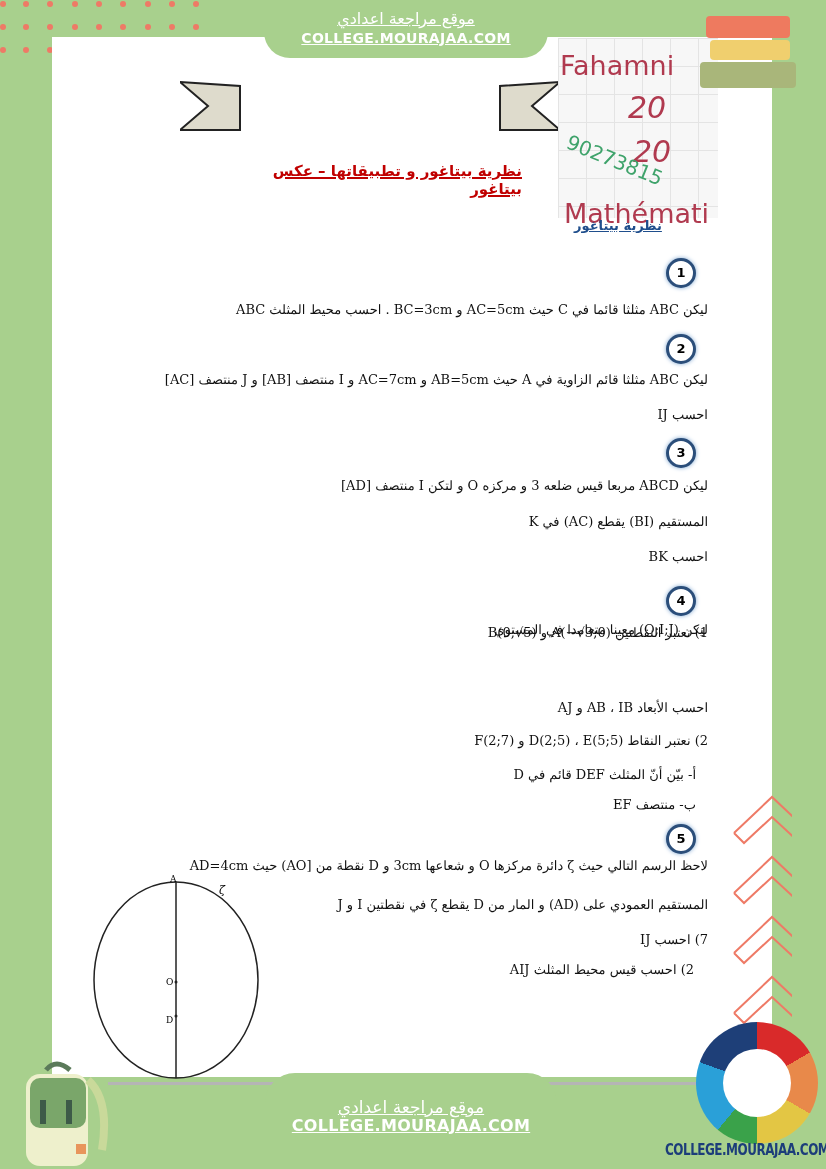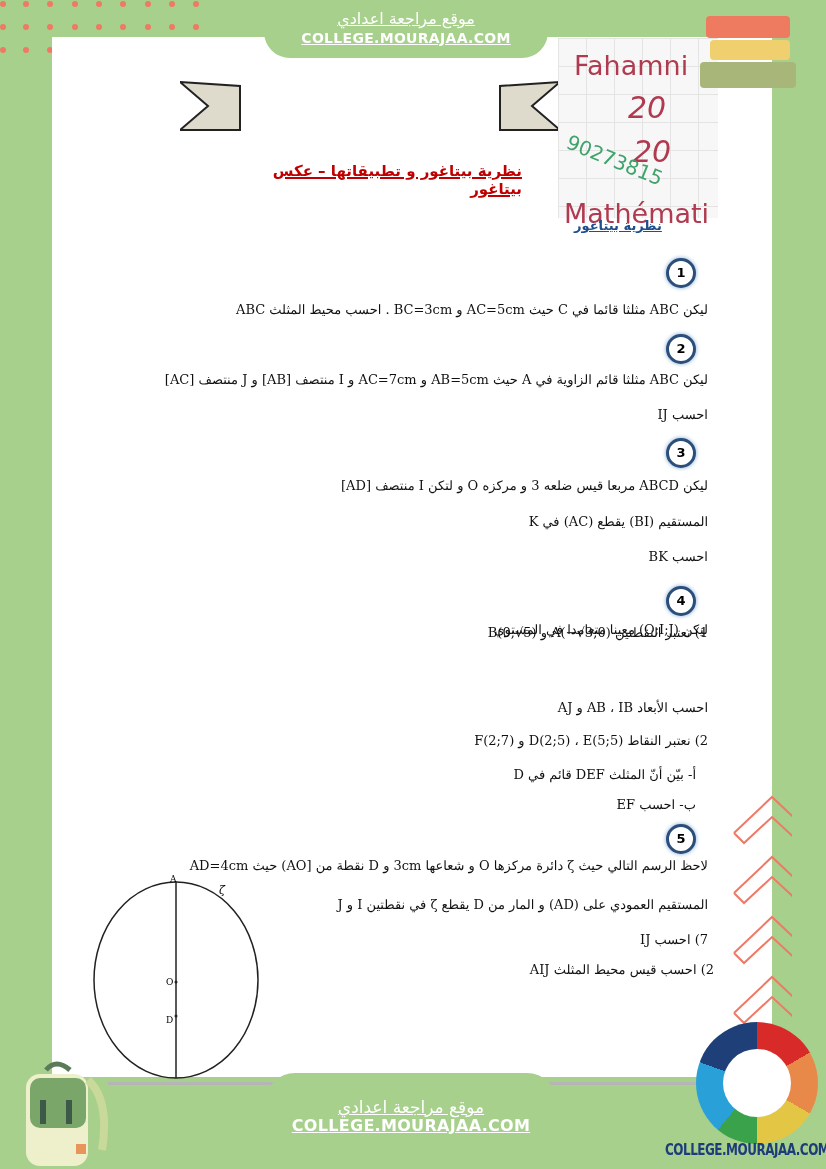--- a/index.html
+++ b/index.html
@@ -39,21 +39,21 @@
     background: #dedbcc; border: 2px solid #222; text-align: center;
     font-family: "DejaVu Sans", sans-serif; font-weight: bold; font-size: 17px; line-height: 42px; direction: rtl;
   }
   .subtitle {
     position: absolute; left: 232px; top: 162px; width: 290px; text-align: right; direction: rtl;
     font-family: "DejaVu Sans", sans-serif; font-weight: bold; font-size: 15px; color: #c00000;
     text-decoration: underline; text-decoration-thickness: 2px;
   }
   .logo-box { position: absolute; left: 558px; top: 38px; width: 160px; height: 180px; background: #f7f7f7; }
   .logo-grid { position: absolute; inset: 0; background-image: linear-gradient(#ddd 1px, transparent 1px), linear-gradient(90deg, #ddd 1px, transparent 1px); background-size: 28px 28px; opacity: .7; }
-  .logo-top { position: absolute; left: 2px; top: 12px; font-family: "DejaVu Sans", sans-serif; font-size: 27px; color: #b03a4f; padding-left: 14px; }
+  .logo-top { position: absolute; left: 2px; top: 12px; font-family: "DejaVu Sans", sans-serif; font-size: 27px; color: #b03a4f; }
   .logo-bot { position: absolute; left: 6px; top: 160px; font-family: "DejaVu Sans", sans-serif; font-size: 27px; color: #b03a4f; }
   .logo-20 { position: absolute; left: 70px; top: 52px; font-family: "DejaVu Sans", sans-serif; font-size: 30px; color: #b03a4f; font-style: italic; }
   .logo-20b { position: absolute; left: 75px; top: 96px; font-family: "DejaVu Sans", sans-serif; font-size: 30px; color: #b03a4f; font-style: italic; }
   .logo-num { position: absolute; left: 14px; top: 92px; font-family: "DejaVu Sans", sans-serif; font-size: 20px; color: #3fa36b; transform: rotate(22deg); transform-origin: left top; }
   .books { position: absolute; left: 696px; top: 14px; width: 104px; height: 80px; }
   .book { position: absolute; border-radius: 4px; }
   .section-title {
     position: absolute; left: 560px; top: 218px; width: 116px; text-align: center; direction: rtl;
     font-family: "DejaVu Sans", sans-serif; font-weight: bold; font-size: 13px; color: #1f4e8c; text-decoration: underline;
   }
@@ -152,27 +152,27 @@
 <div class="line" style="right:118px;top:478px">ليكن ABCD مربعا قيس ضلعه 3 و مركزه O و لتكن I منتصف [AD]</div>
 <div class="line" style="right:118px;top:514px">المستقيم (BI) يقطع (AC) في K</div>
 <div class="line" style="right:118px;top:549px">احسب BK</div>
 
 <div class="badge" style="left:666px;top:586px">4</div>
 <div class="line" style="right:118px;top:622px">ليكن (O;I;J) معينا متعامدا في المستوي</div>
 <div class="line" style="right:118px;top:625px">1) نعتبر النقطتين A(−√3;0) و B(0;√5)</div>
 <div class="line" style="right:118px;top:700px">احسب الأبعاد AB ، IB و AJ</div>
 <div class="line" style="right:118px;top:733px">2) نعتبر النقاط D(2;5) ، E(5;5) و F(2;7)</div>
 <div class="line" style="right:130px;top:767px">أ- بيّن أنّ المثلث DEF قائم في D</div>
-<div class="line" style="right:130px;top:797px">ب- احسب EF</div>
+<div class="line" style="right:130px;top:797px">ب- منتصف EF</div>
 
 <div class="badge" style="left:666px;top:824px">5</div>
 <div class="line" style="right:118px;top:858px">لاحظ الرسم التالي حيث ζ دائرة مركزها O و شعاعها 3cm و D نقطة من [AO) حيث AD=4cm</div>
 <div class="line" style="right:118px;top:897px">المستقيم العمودي على (AD) و المار من D يقطع ζ في نقطتين I و J</div>
 <div class="line" style="right:118px;top:932px">7) احسب IJ</div>
-<div class="line" style="right:112px;top:962px">2) احسب قيس محيط المثلث AIJ</div>
+<div class="line" style="right:132px;top:962px">2) احسب قيس محيط المثلث AIJ</div>
 
 <svg class="circle-fig" viewBox="0 0 170 215">
   <ellipse cx="84" cy="110" rx="82" ry="98" fill="none" stroke="#222" stroke-width="1.5"></ellipse>
   <line x1="84" y1="12" x2="84" y2="208" stroke="#222" stroke-width="1.5"></line>
   <circle cx="84" cy="112" r="1.5" fill="#222"></circle>
   <circle cx="84" cy="146" r="1.5" fill="#222"></circle>
 </svg>
 <div style="position:absolute;left:170px;top:874px;font-size:9px;font-family:'DejaVu Serif',serif">A</div>
 <div style="position:absolute;left:219px;top:884px;font-size:11px;font-family:'DejaVu Serif',serif;font-style:italic">ζ</div>
 <div style="position:absolute;left:166px;top:977px;font-size:9px;font-family:'DejaVu Serif',serif">O</div>

